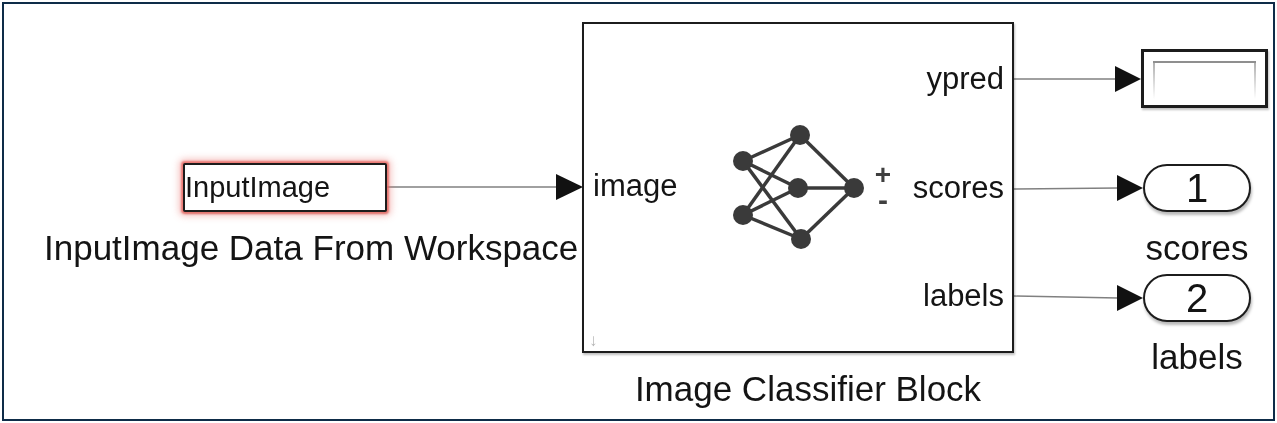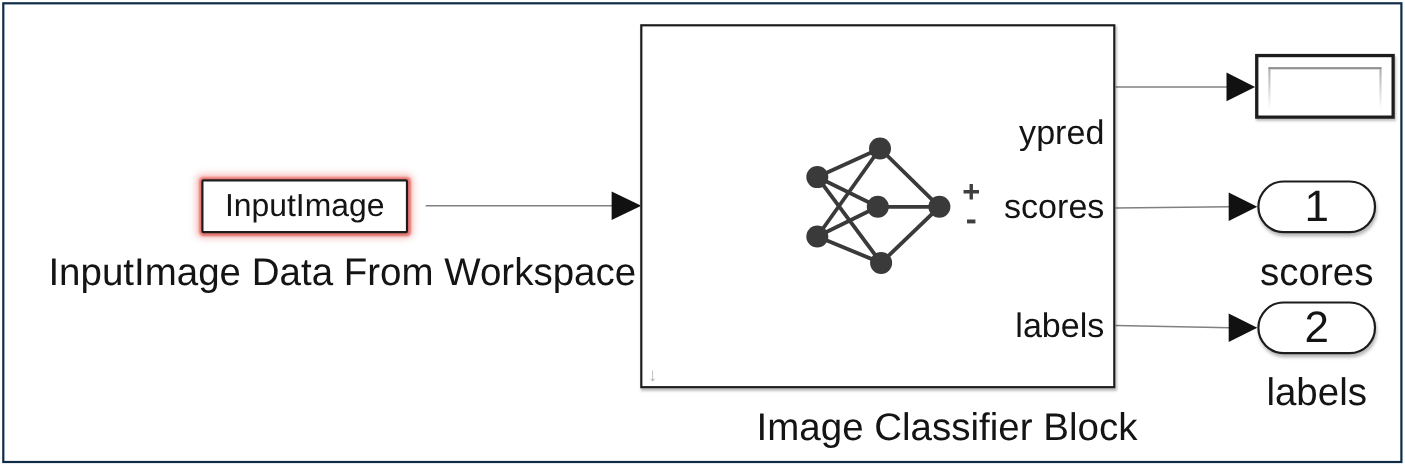--- a/index.html
+++ b/index.html
@@ -22,28 +22,28 @@
   #wires {
     position: absolute;
     left: 0; top: 0;
     width: 1277px; height: 423px;
   }
 
   
   .src-block {
     position: absolute;
     left: 183px; top: 163px;
-    width: 188px; height: 49px;
+    width: 204px; height: 49px;
     background: #ffffff;
     border: 2px solid #1c1c1c;
     border-radius: 2px;
     box-shadow: 0 0 2px 2px rgba(232,106,100,0.85), 0 0 7px 4px rgba(232,106,100,0.40), 1px 2px 2px rgba(0,0,0,0.18);
     display: flex;
     align-items: center;
-    justify-content: center;
+    justify-content: flex-start;
     font-size: 29px;
   }
   .src-label {
     position: absolute;
     left: 0; top: 228px;
     width: 573px;
     text-align: center;
     font-size: 35px;
     white-space: nowrap;
     padding-left: 44px;
@@ -59,21 +59,21 @@
     box-shadow: 1px 2px 2px rgba(0,0,0,0.25);
   }
   .port-label {
     position: absolute;
     font-size: 31px;
     white-space: nowrap;
     transform: translateY(-52%);
   }
   .port-in   { left: 9px;  top: 163px; }
   .port-out  { right: 8px; text-align: right; }
-  .port-ypred  { top: 56px; margin-top: 42px; }
+  .port-ypred  { top: 56px; }
   .port-scores { top: 165px; }
   .port-labels { top: 273px; }
   .nn-svg { position: absolute; left: 130px; top: 90px; }
   .sign {
     position: absolute;
     color: #3f3f3f;
     font-size: 28px;
     font-weight: bold;
     transform: translate(-50%, -50%);
     line-height: 1;
@@ -85,21 +85,21 @@
     left: 5px; bottom: 2px;
     color: #b5b5b5;
     font-size: 17px;
     font-weight: bold;
     line-height: 1;
   }
   .classifier-label {
     position: absolute;
     left: 582px; top: 369px;
     width: 452px;
-    text-align: right;
+    text-align: center;
     font-size: 35px;
     white-space: nowrap;
   }
 
   
   .display-block {
     position: absolute;
     left: 1141px; top: 49px;
     width: 127px; height: 59px;
     background: #ffffff;
@@ -166,20 +166,21 @@
       <polygon points="1117,285 1117,311 1143,298" fill="#111111"></polygon>
     </g>
   </svg>
 
   <div class="src-block">
     <span>InputImage</span>
   </div>
   <div class="src-label">InputImage Data From Workspace</div>
 
   <div class="classifier-block">
+    <span class="port-label port-in">image</span>
     <span class="port-label port-out port-ypred">ypred</span>
     <span class="port-label port-out port-scores">scores</span>
     <span class="port-label port-out port-labels">labels</span>
 
     <svg class="nn-svg" width="170" height="150" viewBox="0 0 170 150" xmlns="http://www.w3.org/2000/svg">
       <g stroke="#3a3a3a" stroke-width="3.5">
         <line x1="29" y1="47" x2="86" y2="21"></line>
         <line x1="29" y1="47" x2="84" y2="74"></line>
         <line x1="29" y1="47" x2="87" y2="125"></line>
         <line x1="29" y1="101" x2="86" y2="21"></line>

